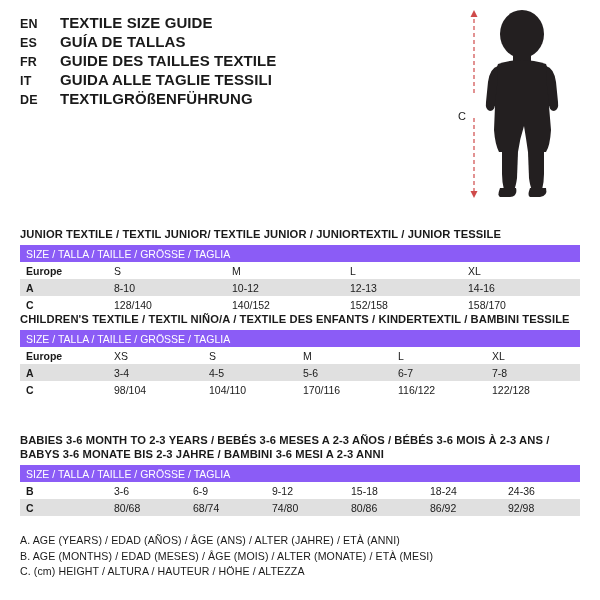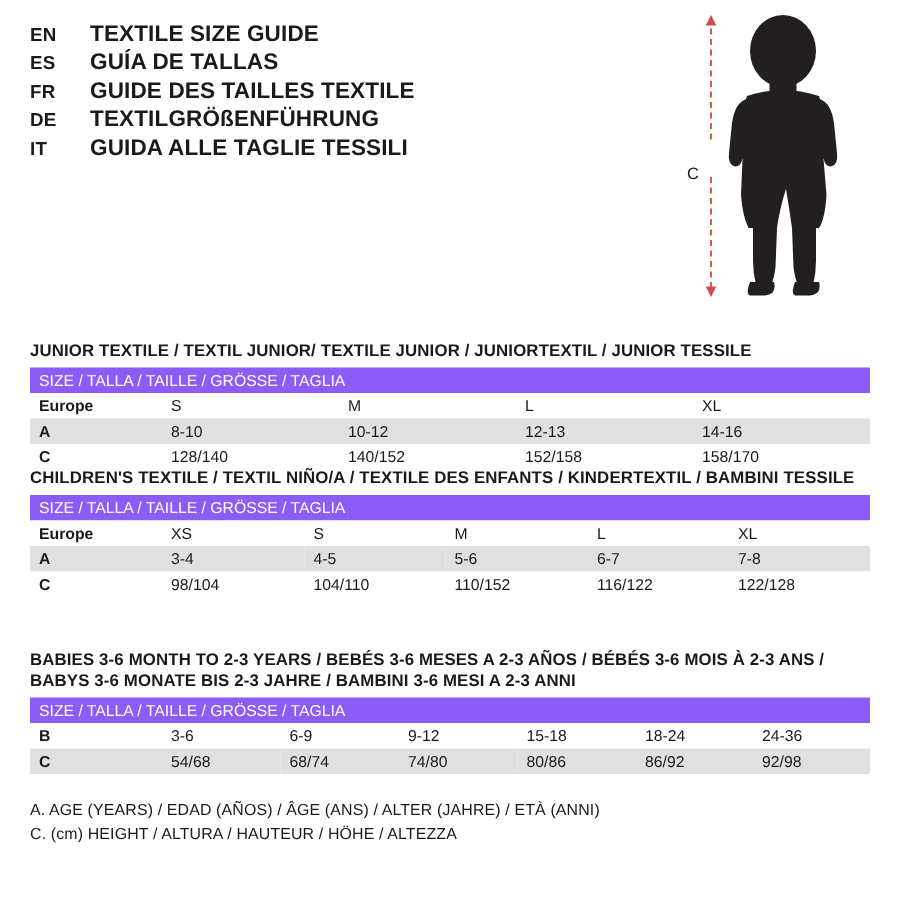--- a/index.html
+++ b/index.html
@@ -130,26 +130,26 @@
     </div>
     <div class="lang-row">
       <div class="lang-code">ES</div>
       <div class="lang-title">GUÍA DE TALLAS</div>
     </div>
     <div class="lang-row">
       <div class="lang-code">FR</div>
       <div class="lang-title">GUIDE DES TAILLES TEXTILE</div>
     </div>
     <div class="lang-row">
+      <div class="lang-code">IT</div>
+      <div class="lang-title">GUIDA ALLE TAGLIE TESSILI</div>
+    </div>
+    <div class="lang-row">
       <div class="lang-code">DE</div>
       <div class="lang-title">TEXTILGRÖßENFÜHRUNG</div>
-    </div>
-    <div class="lang-row">
-      <div class="lang-code">IT</div>
-      <div class="lang-title">GUIDA ALLE TAGLIE TESSILI</div>
     </div>
   </div>
 
   <div class="figure">
     <svg width="140" height="195" viewBox="0 0 140 195">
 
       <line x1="24" y1="6" x2="24" y2="88" stroke="#cf4a4a" stroke-width="1.2" stroke-dasharray="4,3"></line>
       <line x1="24" y1="112" x2="24" y2="190" stroke="#cf4a4a" stroke-width="1.2" stroke-dasharray="4,3"></line>
 
       <polygon points="24,4 20.5,11 27.5,11" fill="#cf4a4a"></polygon>
@@ -244,21 +244,21 @@
           <td>3-4</td>
           <td>4-5</td>
           <td>5-6</td>
           <td>6-7</td>
           <td>7-8</td>
         </tr>
         <tr class="plain">
           <td class="row-label">C</td>
           <td>98/104</td>
           <td>104/110</td>
-          <td>110/152</td>
+          <td>170/116</td>
           <td>116/122</td>
           <td>122/128</td>
         </tr>
       </tbody>
     </table>
   </div>
 
   <div class="section" style="top:421px;">
     <div class="section-title">BABIES 3-6 MONTH TO 2-3 YEARS / BEBÉS 3-6 MESES A 2-3 AÑOS / BÉBÉS 3-6 MOIS À 2-3 ANS / BABYS 3-6 MONATE BIS 2-3 JAHRE / BAMBINI 3-6 MESI A 2-3 ANNI</div>
     <table class="size-table">
@@ -279,29 +279,30 @@
           <td class="row-label">B</td>
           <td>3-6</td>
           <td>6-9</td>
           <td>9-12</td>
           <td>15-18</td>
           <td>18-24</td>
           <td>24-36</td>
         </tr>
         <tr class="band">
           <td class="row-label">C</td>
-          <td>54/68</td>
+          <td>80/68</td>
           <td>68/74</td>
           <td>74/80</td>
           <td>80/86</td>
           <td>86/92</td>
           <td>92/98</td>
         </tr>
       </tbody>
     </table>
   </div>
 
   <div class="footnotes">
     <div class="footnote">A. AGE (YEARS) / EDAD (AÑOS) / ÂGE (ANS) / ALTER (JAHRE) / ETÀ (ANNI)</div>
+    <div class="footnote">B. AGE (MONTHS) / EDAD (MESES) / ÂGE (MOIS) / ALTER (MONATE) / ETÀ (MESI)</div>
     <div class="footnote">C. (cm) HEIGHT / ALTURA / HAUTEUR / HÖHE / ALTEZZA</div>
   </div>
 
 </div>
 
 </body></html>

